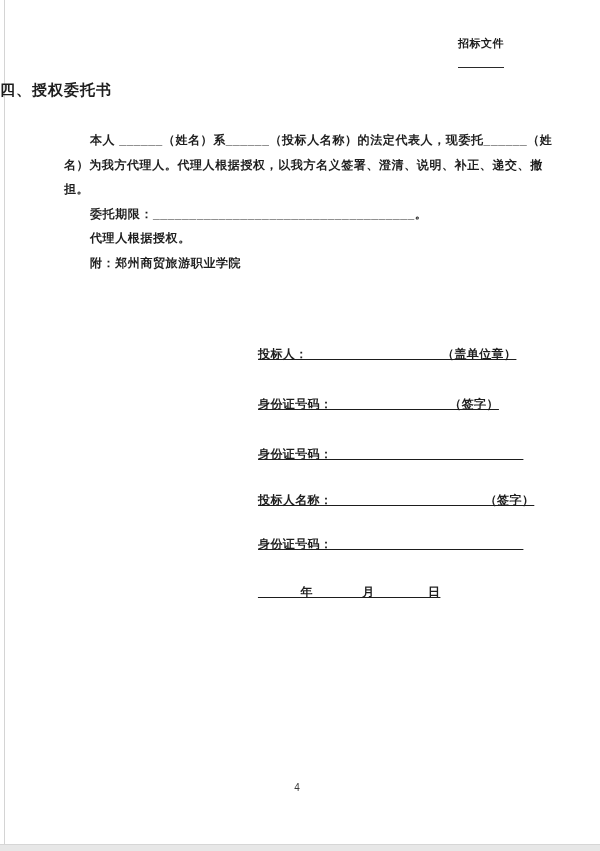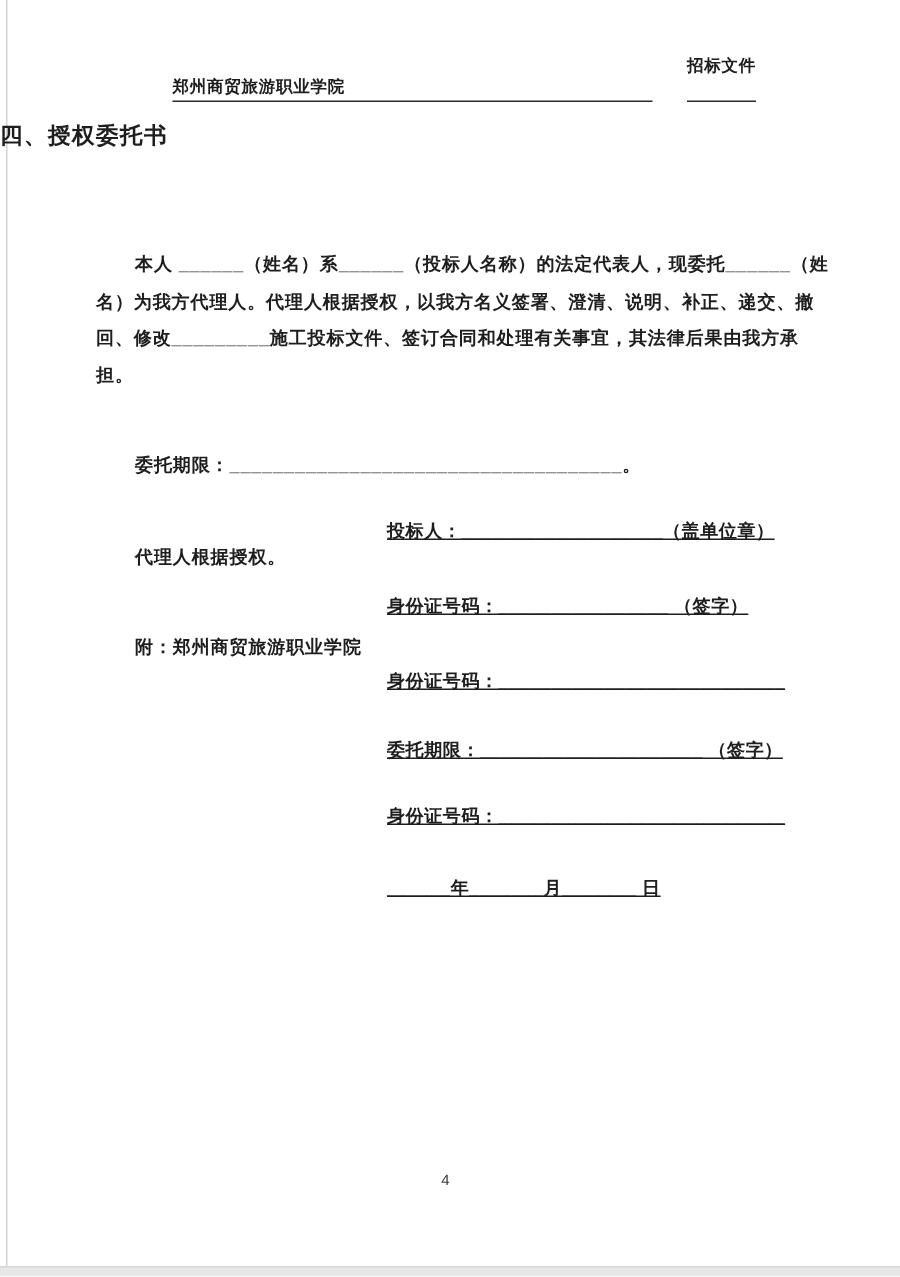--- a/index.html
+++ b/index.html
@@ -69,21 +69,21 @@
   .para {
     position: absolute;
     left: 64px; top: 128px;
     width: 480px;
     font-size: 12px;
     font-weight: bold;
     line-height: 24.5px;
     letter-spacing: 0.6px;
   }
   .line { white-space: nowrap; }
-  .indent { padding-left: 26px; margin-top: 36px; }
+  .indent { padding-left: 26px; }
 
   
   .sigblock {
     position: absolute;
     left: 258px; top: 346px;
     width: 290px;
     font-size: 12px;
     font-weight: bold;
     letter-spacing: 0.4px;
   }
@@ -107,42 +107,40 @@
   }
 </style>
 </head>
 <body>
 
 <div class="viewport">
 
   <div class="page-edge-left"></div>
 
   <div class="header">
-    <div class="hdr-left">郑州商贸旅游职业学院</div>
     <div class="hdr-spacer"></div>
     <div class="hdr-right">招标文件</div>
   </div>
 
   <div class="title">四、授权委托书</div>
 
   <div class="para">
     <div class="line indent">本人 ______（姓名）系______（投标人名称）的法定代表人，现委托______（姓</div>
     <div class="line">名）为我方代理人。代理人根据授权，以我方名义签署、澄清、说明、补正、递交、撤</div>
-    <div class="line">回、修改_________施工投标文件、签订合同和处理有关事宜，其法律后果由我方承</div>
     <div class="line">担。</div>
     <div class="line indent">委托期限：____________________________________。</div>
     <div class="line indent">代理人根据授权。</div>
     <div class="line indent">附：郑州商贸旅游职业学院</div>
   </div>
 
   <div class="sigblock">
     <div class="sig-row sig-row-0">投标人：___________________（盖单位章）</div>
     <div class="sig-row sig-row-1">身份证号码：________________ （签字）</div>
     <div class="sig-row sig-row-2">身份证号码：___________________________</div>
-    <div class="sig-row sig-row-3">委托期限：_____________________ （签字）</div>
+    <div class="sig-row sig-row-3">投标人名称：_____________________ （签字）</div>
     <div class="sig-row sig-row-4">身份证号码：___________________________</div>
     <div class="sig-row date-row">______年_______月_______ 日</div>
   </div>
 
   <div class="pagenum">4</div>
 
   <div class="bottom-strip"></div>
 
 </div>
 

